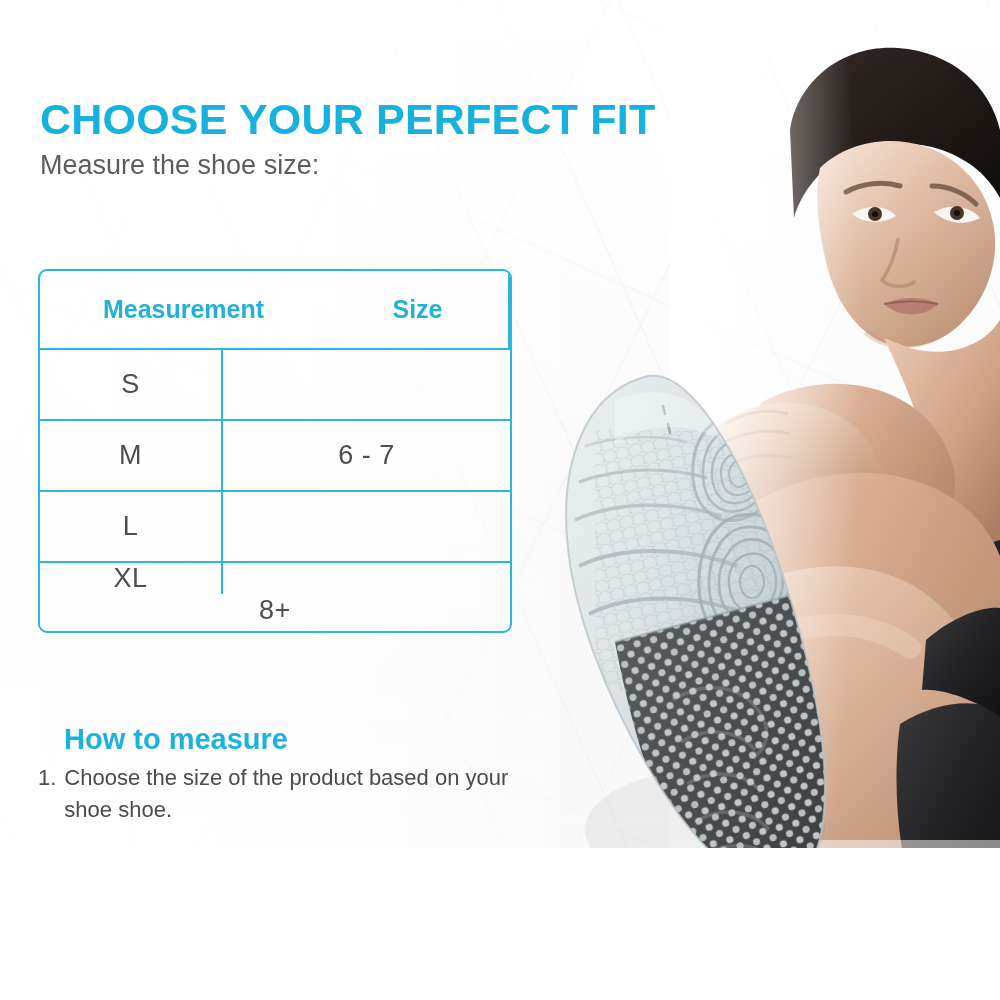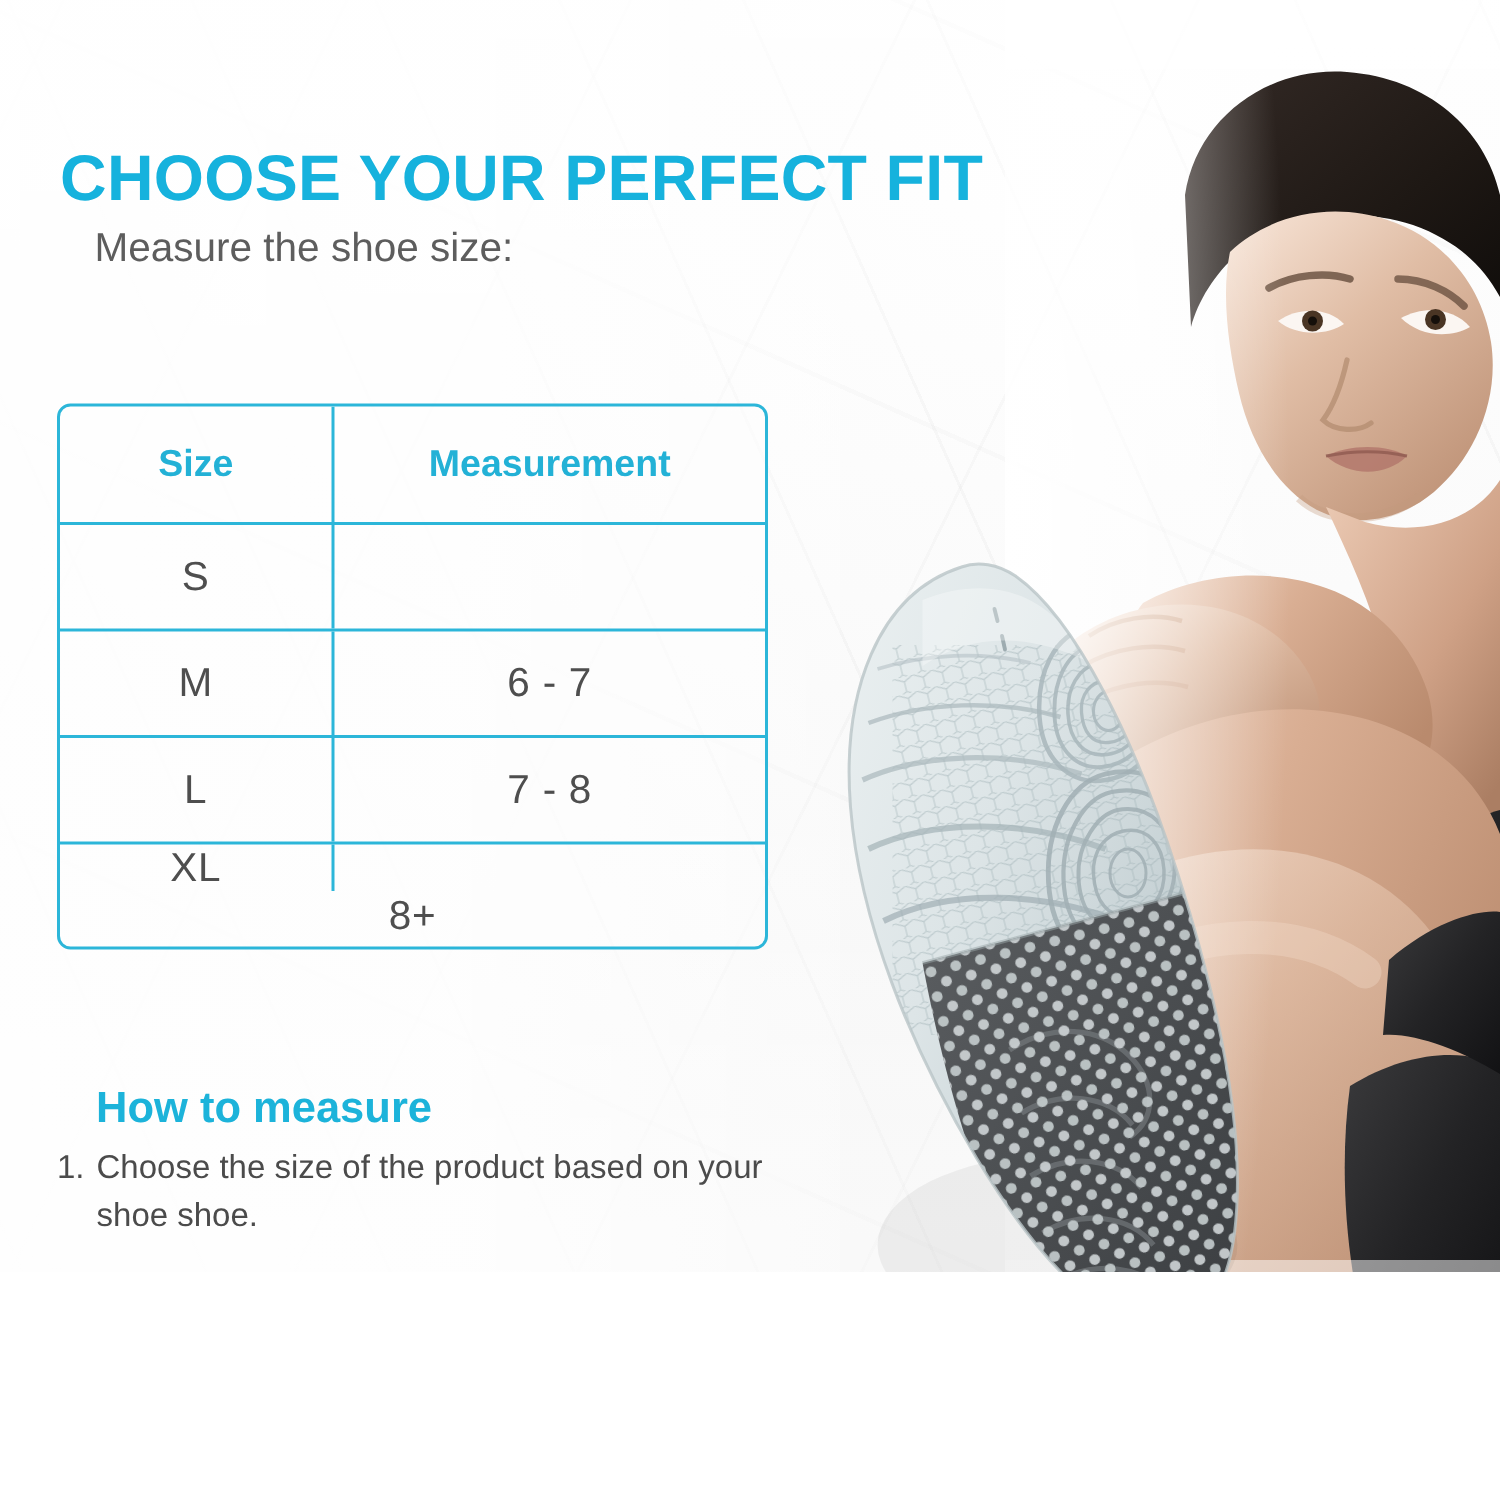--- a/index.html
+++ b/index.html
@@ -87,21 +87,20 @@
     white-space: nowrap;
   }
   .subtitle {
     position: absolute;
     left: 40px;
     top: 150px;
     font-size: 27px;
     font-weight: 400;
     color: #5d5d5d;
     white-space: nowrap;
-    margin-left: 23px;
   }
 
   
   .size-table {
     position: absolute;
     left: 38px;
     top: 269px;
     width: 474px;
     height: 364px;
     border: 2px solid #2cb6d9;
@@ -389,33 +388,32 @@
 
       <path d="M86 8 C 30 26, 6 92, 12 168 C 18 244, 52 328, 96 402 C 132 462, 170 504, 206 514 C 240 523, 262 498, 268 452 C 276 388, 258 300, 230 212 C 202 124, 162 42, 122 14 C 110 6, 97 4, 86 8 Z" fill="none" stroke="#b9c4c7" stroke-width="2" opacity="0.8"></path>
     </svg>
   </div>
 
   <div class="title">CHOOSE YOUR PERFECT FIT</div>
   <div class="subtitle">Measure the shoe size:</div>
 
   <div class="size-table">
     <div class="tbl-row head">
+      <div class="cell c2">Measurement</div>
       <div class="cell c1">Size</div>
-      <div class="cell c2">Measurement</div>
     </div>
     <div class="tbl-row body">
       <div class="cell c1">S</div>
     </div>
     <div class="tbl-row body">
       <div class="cell c1">M</div>
       <div class="cell c2">6 - 7</div>
     </div>
     <div class="tbl-row body">
       <div class="cell c1">L</div>
-      <div class="cell c2">7 - 8</div>
     </div>
     <div class="tbl-row body">
       <div class="cell c1">XL</div>
       <div class="cell c2">8+</div>
     </div>
   </div>
 
   <div class="howto-title">How to measure</div>
   <div class="howto-list">
     <div class="howto-item">

